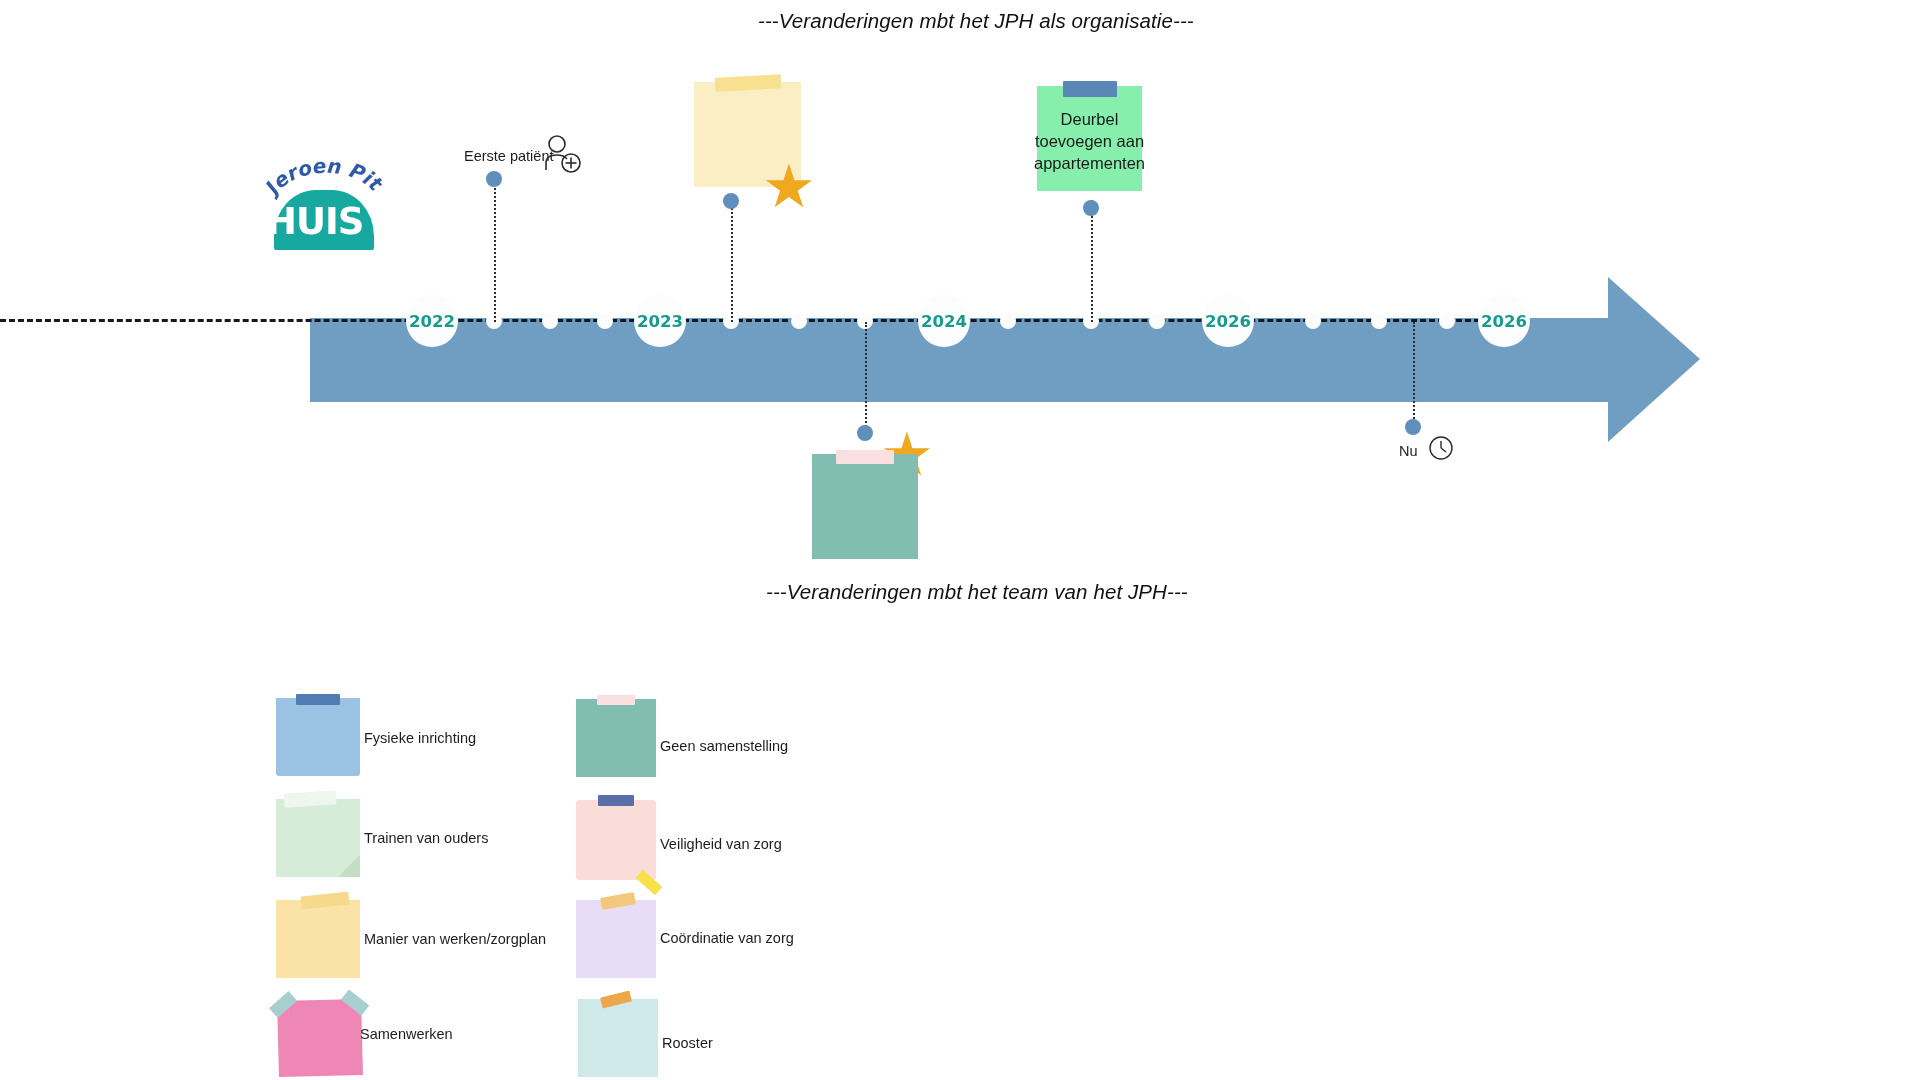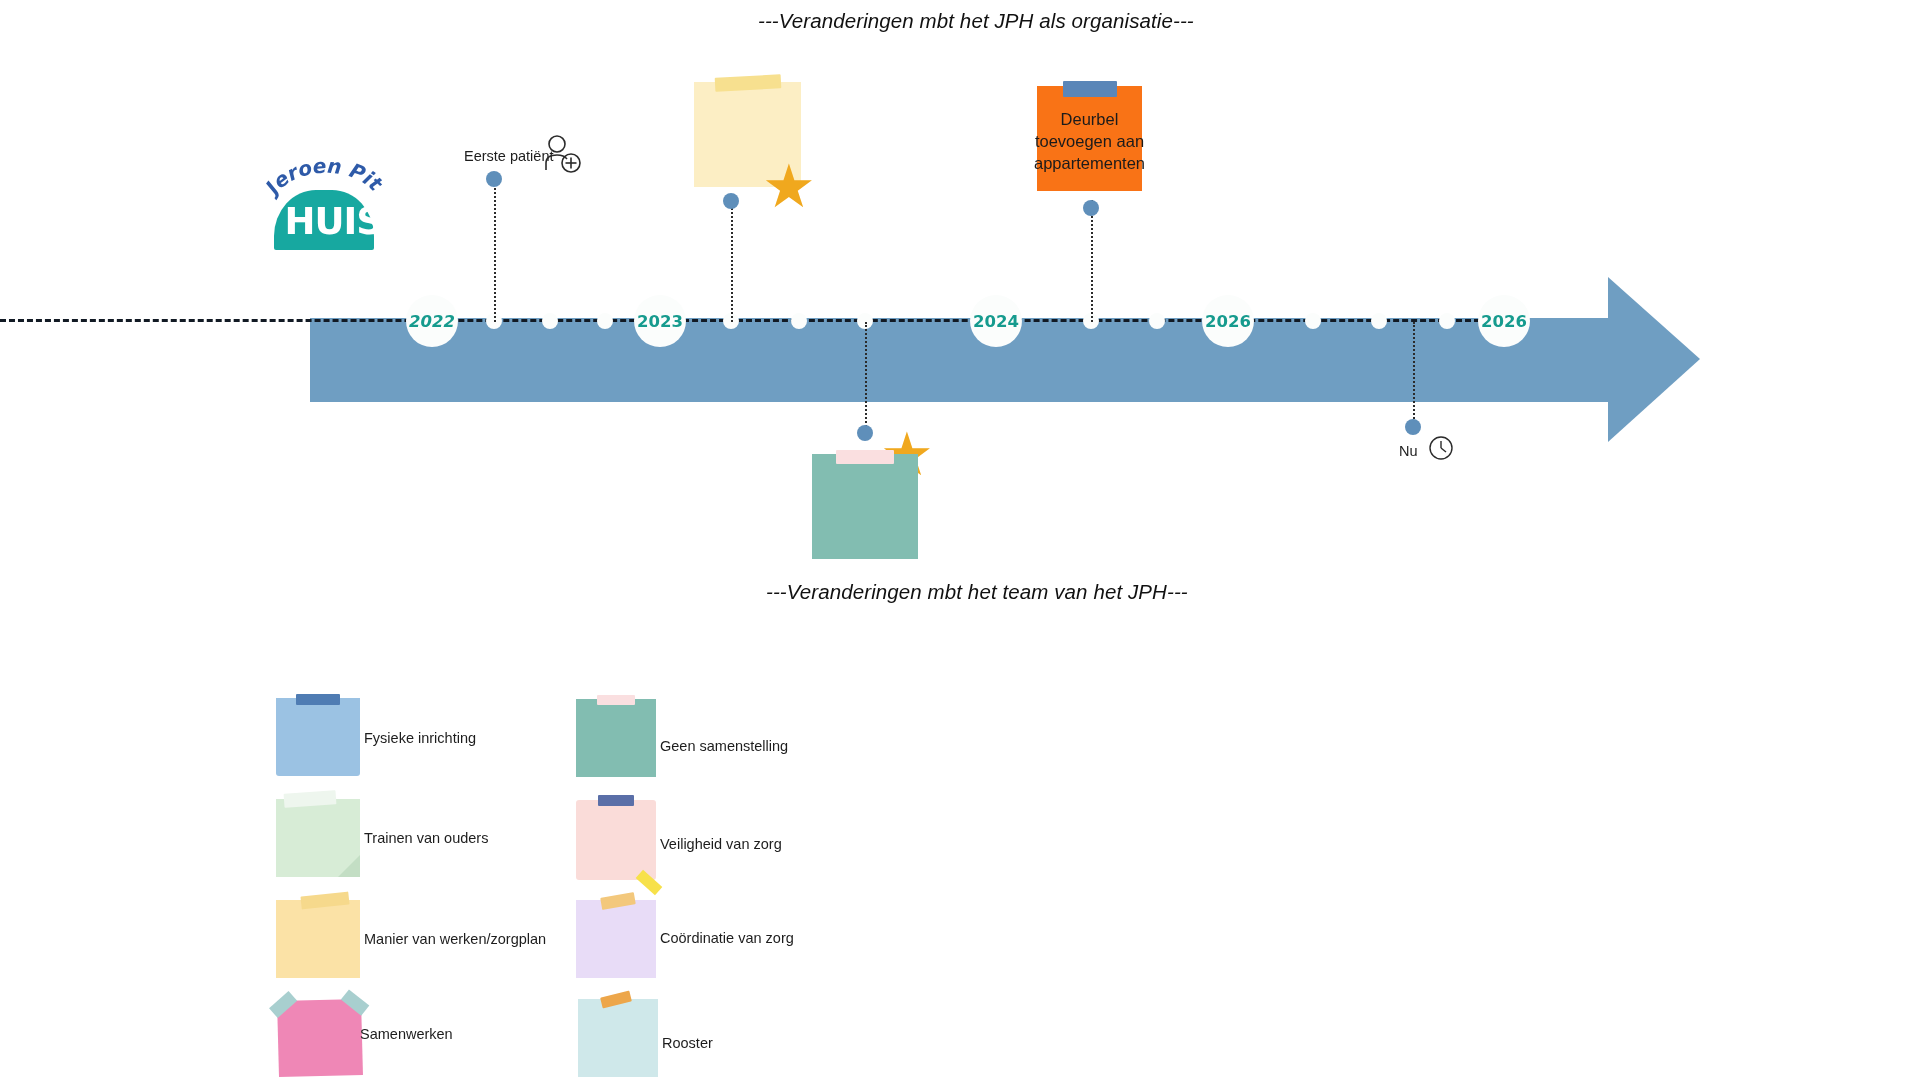--- a/index.html
+++ b/index.html
@@ -43,21 +43,21 @@
     width: 100px;
     height: 60px;
     background: #17a8a0;
     border-radius: 42px 42px 2px 2px / 46px 46px 2px 2px;
   }
   #logo-huis {
     position: absolute;
     left: 0;
     top: 42px;
     width: 116px;
-    text-align: right;
+    text-align: left;
     color: #ffffff;
     font-weight: 900;
     font-size: 37px;
     letter-spacing: -1px;
     font-family: "DejaVu Sans", sans-serif;
   }
   #logo-arc {
     position: absolute;
     left: 0;
     top: 0;
@@ -235,23 +235,23 @@
 <div class="tick-dot" style="left:731px; top:321px;"></div>
 <div class="tick-dot" style="left:799px; top:321px;"></div>
 <div class="tick-dot" style="left:865px; top:321px;"></div>
 <div class="tick-dot" style="left:1008px; top:321px;"></div>
 <div class="tick-dot" style="left:1091px; top:321px;"></div>
 <div class="tick-dot" style="left:1157px; top:321px;"></div>
 <div class="tick-dot" style="left:1313px; top:321px;"></div>
 <div class="tick-dot" style="left:1379px; top:321px;"></div>
 <div class="tick-dot" style="left:1447px; top:321px;"></div>
 
-<div class="year-node" style="left:432px; top:321px;font-style:italic;">2022</div>
+<div class="year-node" style="left:432px; top:321px;">2022</div>
 <div class="year-node" style="left:660px; top:321px;">2023</div>
-<div class="year-node" style="left:996px; top:321px;">2024</div>
+<div class="year-node" style="left:944px; top:321px;">2024</div>
 <div class="year-node" style="left:1228px; top:321px;">2026</div>
 <div class="year-node" style="left:1504px; top:321px;">2026</div>
 
 <div class="connector" style="left:494px; top:180px; height:142px;"></div>
 <div class="connector-knob" style="left:494px; top:171px;"></div>
 <div class="mini-label" style="left:464px; top:148px;">Eerste patiënt</div>
 <svg class="icon-svg" style="left:544px; top:135px;" width="40" height="40" viewBox="0 0 40 40">
   <circle cx="13" cy="9" r="8" fill="none" stroke="#2b2b2b" stroke-width="1.6"></circle>
   <path d="M 2 35 L 2 28 Q 2 20 13 20 Q 20 20 23 24" fill="none" stroke="#2b2b2b" stroke-width="1.6"></path>
   <circle cx="27" cy="28" r="9" fill="none" stroke="#2b2b2b" stroke-width="1.6"></circle>
@@ -261,21 +261,21 @@
 
 <div class="connector" style="left:731px; top:200px; height:122px;"></div>
 <div class="connector-knob" style="left:731px; top:193px;"></div>
 <div class="note" id="note-yellow" style="left:694px; top:82px; width:107px; height:105px; background:#fceec4;">
   <div class="tape" style="top:-6px; width:66px; height:14px; background:#f7e08f; transform:translateX(-50%) rotate(-3deg);"></div>
 </div>
 <div class="star" style="left:762px; top:156px; font-size:60px;">★</div>
 
 <div class="connector" style="left:1091px; top:200px; height:122px;"></div>
 <div class="connector-knob" style="left:1091px; top:200px;"></div>
-<div class="note" id="note-blue" style="left:1037px; top:86px; width:105px; height:105px; background:#f97316;">
+<div class="note" id="note-blue" style="left:1037px; top:86px; width:105px; height:105px; background:#86efac;">
   <div class="tape" style="top:-5px; width:54px; height:16px; background:#5a86b8;"></div>
   <span>Deurbel toevoegen aan appartementen</span>
 </div>
 
 <div class="connector" style="left:865px; top:322px; height:108px;"></div>
 <div class="connector-knob" style="left:865px; top:425px;"></div>
 <div class="star" style="left:880px; top:424px; font-size:60px;">★</div>
 <div class="note" id="note-teal" style="left:812px; top:454px; width:106px; height:105px; background:#82bdb1;">
   <div class="tape" style="top:-4px; width:58px; height:14px; background:#fadfe0;"></div>
 </div>

